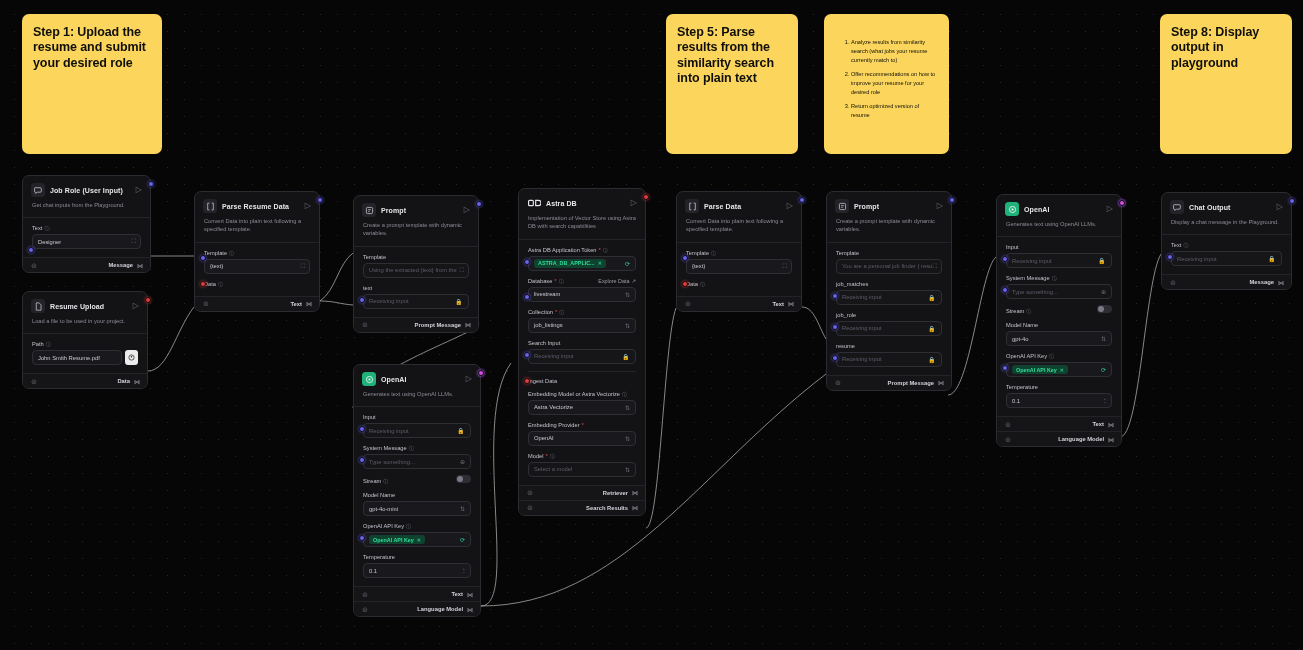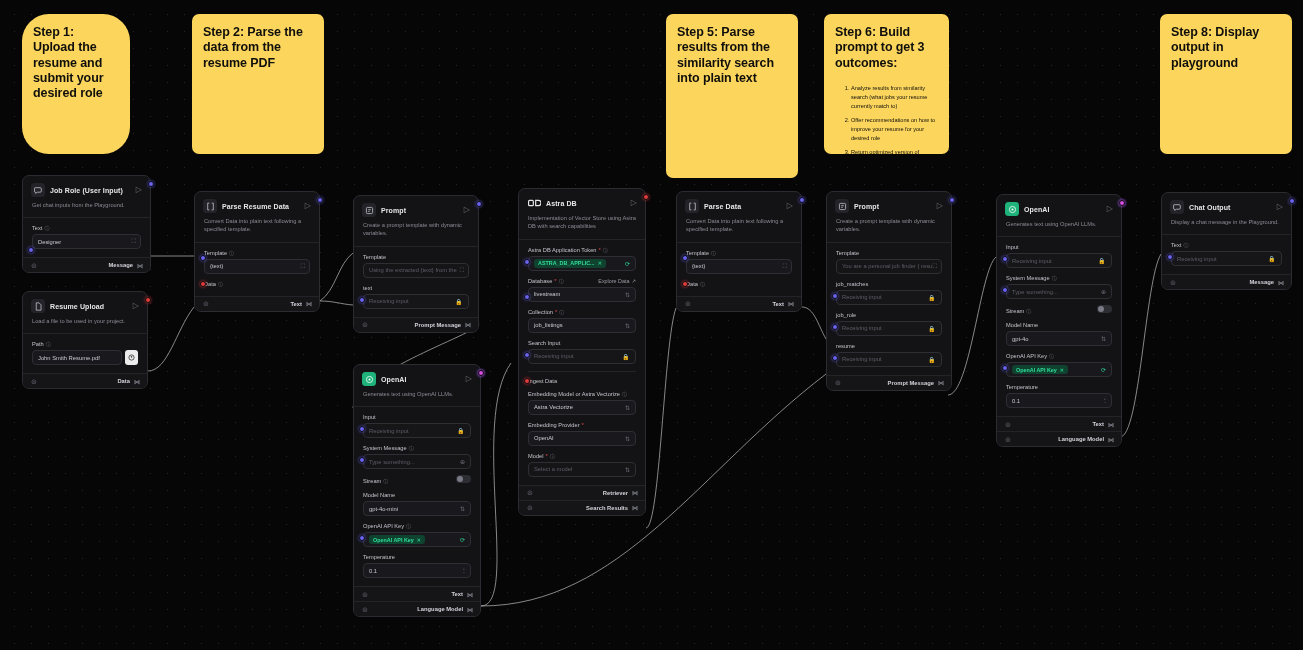--- a/index.html
+++ b/index.html
@@ -136,31 +136,27 @@
   .port.white{ background: #e6e6ea; }
   .port.l { left: -3.5px; }
   .port.r { right: -3.5px; }
   .resize { color:#6a6a75; font-size:6px; letter-spacing:-1px; }
 </style>
 </head>
 <body>
 
 <div id="canvas">
 
-  <div class="note" style="left:22px;top:14px;width:108px;height:140px;border-radius:27px;">
+  <div class="note" style="left:22px;top:14px;width:140px;height:140px;">
     <div class="note-title">Step 1: Upload the resume and submit your desired role</div>
   </div>
-  <div class="note" style="left:192px;top:14px;width:132px;height:140px;">
-    <div class="note-title">Step 2: Parse the data from the resume PDF</div>
-  </div>
-  <div class="note" style="left:666px;top:14px;width:132px;height:164px;">
+  <div class="note" style="left:666px;top:14px;width:132px;height:140px;">
     <div class="note-title">Step 5: Parse results from the similarity search into plain text</div>
   </div>
   <div class="note" style="left:824px;top:14px;width:125px;height:140px;">
-    <div class="note-title">Step 6: Build prompt to get 3 outcomes:</div>
     <ol>
       <li>Analyze results from similarity search (what jobs your resume currently match to)</li>
       <li>Offer recommendations on how to improve your resume for your desired role</li>
       <li>Return optimized version of resume</li>
     </ol>
   </div>
   <div class="note" style="left:1160px;top:14px;width:132px;height:140px;">
     <div class="note-title">Step 8: Display output in playground</div>
   </div>
 

